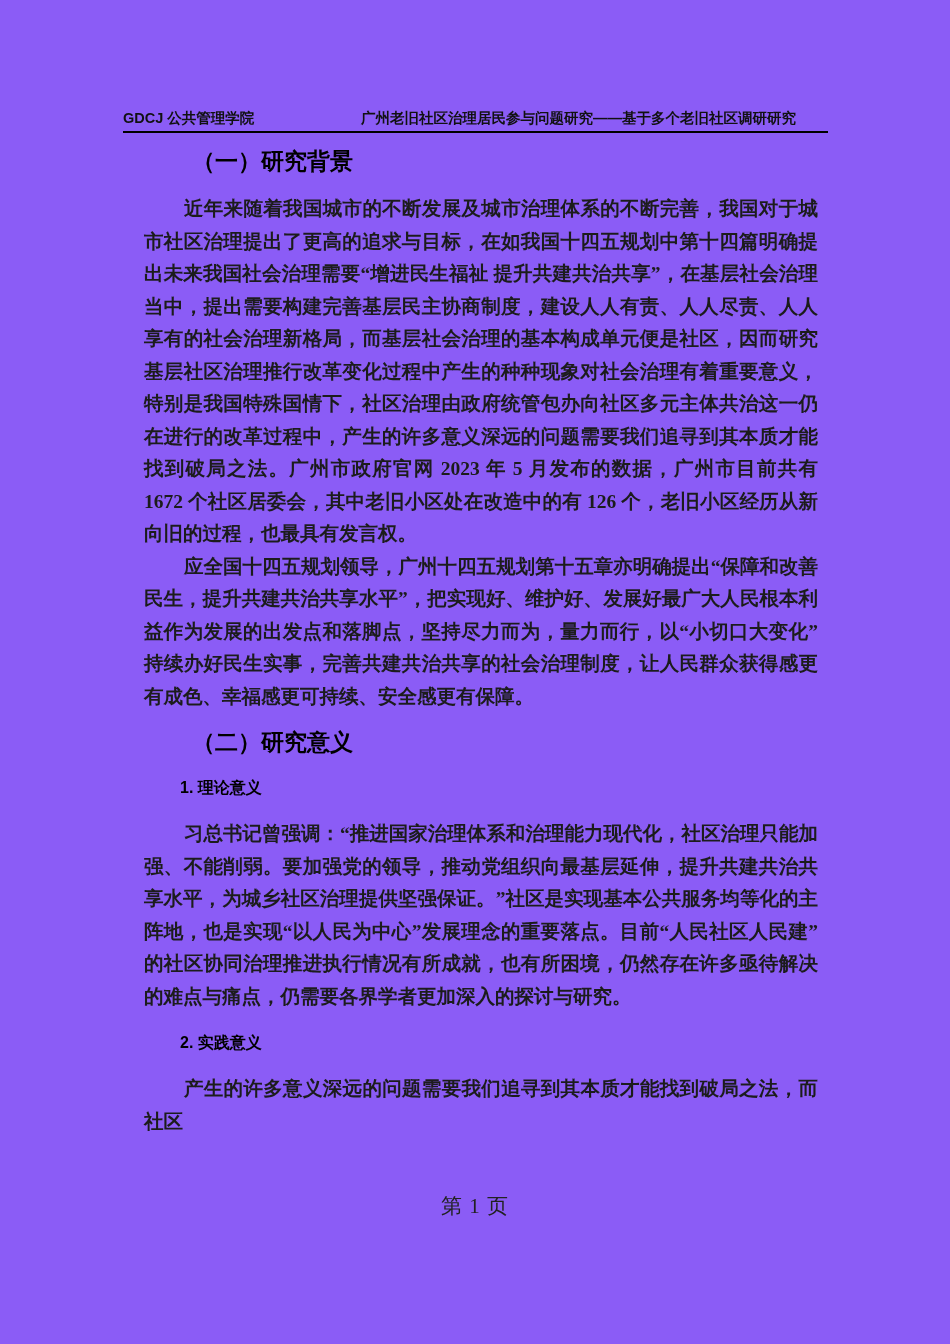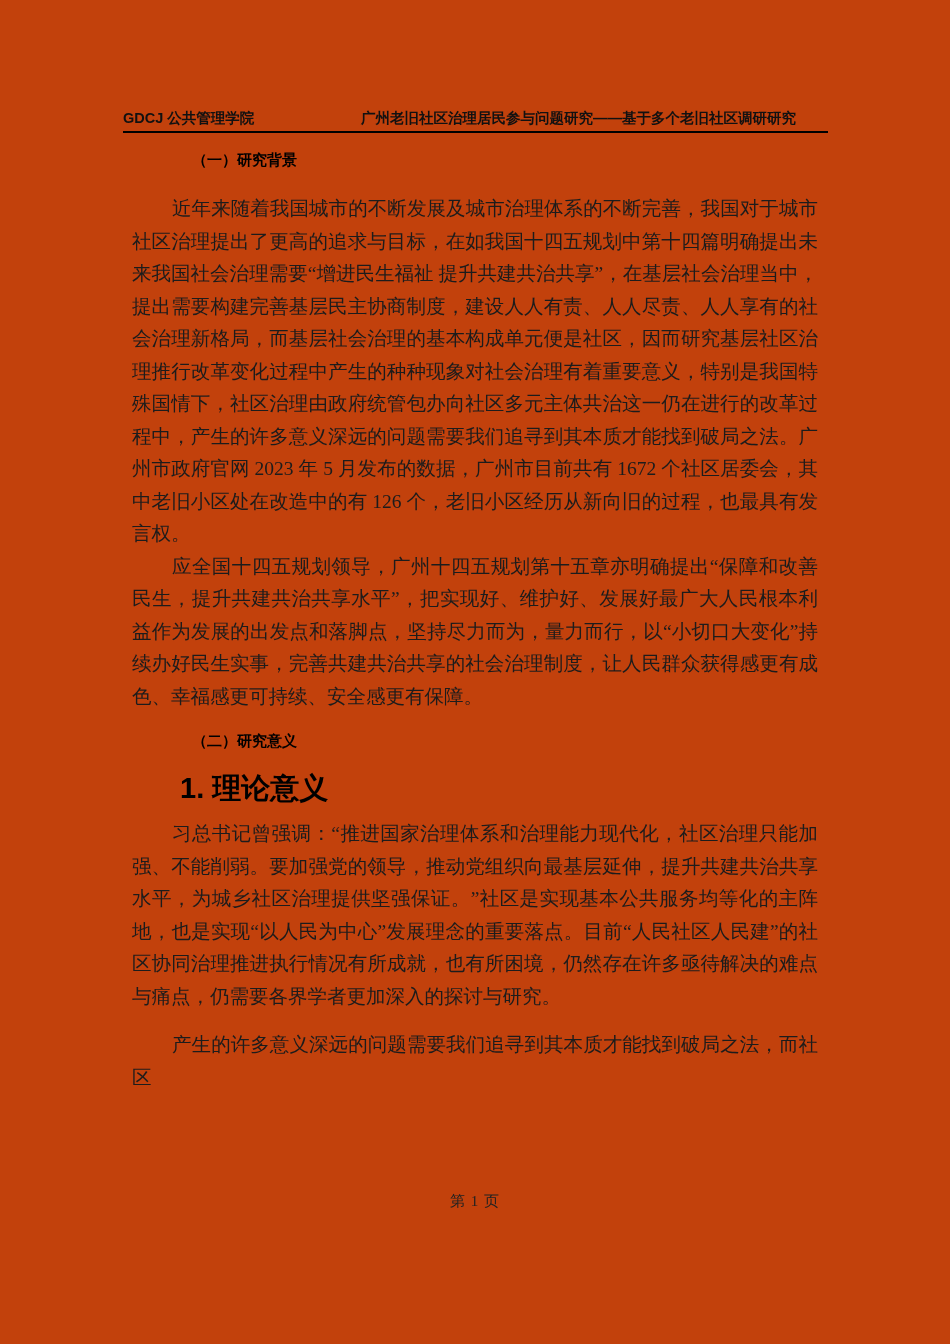--- a/index.html
+++ b/index.html
@@ -1,20 +1,20 @@
 <!DOCTYPE html>
 <html lang="zh"><head>
 <meta charset="utf-8">
 <style>
   html, body { margin: 0; padding: 0; background: #ffffff; }
   .page {
     position: relative;
     width: 950px;
     height: 1344px;
-    background: #c2410c;
+    background: #8b5cf6;
     overflow: hidden;
     font-family: "Liberation Serif", serif;
     color: #1f1f1f;
   }
   .header {
     position: absolute;
     top: 109px;
     left: 123px;
     width: 705px;
     display: flex;
@@ -41,51 +41,52 @@
     font-family: "Liberation Sans", sans-serif;
     font-weight: 800;
     font-size: 31px;
     line-height: 40px;
     color: #000000;
     letter-spacing: 2px;
   }
   .sec-heading {
     margin: 15px 0 0 0;
     padding-left: 60px;
-    font-family: Liberation Mono, monospace;
+    font-family: Liberation Serif, serif;
     font-weight: 700;
-    font-size: 15px;
+    font-size: 23px;
     line-height: 30px;
     color: #000000;
   }
   .sub-heading {
     margin: 16px 0 0 0;
     padding-left: 48px;
     font-family: "Liberation Sans", sans-serif;
     font-weight: 700;
-    font-size: 29px;
+    font-size: 16px;
     line-height: 28px;
     color: #000000;
   }
   .body-para {
-    margin: 16px 0 0 0;
+    margin: 16px 0 0 12px;
     font-size: 19.5px;
     line-height: 32.5px;
     text-align: justify;
     text-indent: 2.05em;
     color: #1c1c1c;
+    font-weight: bold;
   }
   .body-para.flush { margin-top: 0; }
   .footer {
     position: absolute;
     top: 1192px;
     left: 0;
     right: 0;
     text-align: center;
-    font-size: 15px;
+    font-size: 21px;
     color: #222222;
     letter-spacing: 1px;
   }
 </style>
 </head>
 <body>
 
 <div class="page">
 
   <div class="header">
@@ -101,20 +102,21 @@
     <p class="body-para">近年来随着我国城市的不断发展及城市治理体系的不断完善，我国对于城市社区治理提出了更高的追求与目标，在如我国十四五规划中第十四篇明确提出未来我国社会治理需要“增进民生福祉 提升共建共治共享”，在基层社会治理当中，提出需要构建完善基层民主协商制度，建设人人有责、人人尽责、人人享有的社会治理新格局，而基层社会治理的基本构成单元便是社区，因而研究基层社区治理推行改革变化过程中产生的种种现象对社会治理有着重要意义，特别是我国特殊国情下，社区治理由政府统管包办向社区多元主体共治这一仍在进行的改革过程中，产生的许多意义深远的问题需要我们追寻到其本质才能找到破局之法。广州市政府官网 2023 年 5 月发布的数据，广州市目前共有 1672 个社区居委会，其中老旧小区处在改造中的有 126 个，老旧小区经历从新向旧的过程，也最具有发言权。</p>
 
     <p class="body-para flush">应全国十四五规划领导，广州十四五规划第十五章亦明确提出“保障和改善民生，提升共建共治共享水平”，把实现好、维护好、发展好最广大人民根本利益作为发展的出发点和落脚点，坚持尽力而为，量力而行，以“小切口大变化”持续办好民生实事，完善共建共治共享的社会治理制度，让人民群众获得感更有成色、幸福感更可持续、安全感更有保障。</p>
 
     <h2 class="sec-heading">（二）研究意义</h2>
 
     <h3 class="sub-heading">1. 理论意义</h3>
 
     <p class="body-para">习总书记曾强调：“推进国家治理体系和治理能力现代化，社区治理只能加强、不能削弱。要加强党的领导，推动党组织向最基层延伸，提升共建共治共享水平，为城乡社区治理提供坚强保证。”社区是实现基本公共服务均等化的主阵地，也是实现“以人民为中心”发展理念的重要落点。目前“人民社区人民建”的社区协同治理推进执行情况有所成就，也有所困境，仍然存在许多亟待解决的难点与痛点，仍需要各界学者更加深入的探讨与研究。</p>
 
+    <h3 class="sub-heading">2. 实践意义</h3>
 
     <p class="body-para">产生的许多意义深远的问题需要我们追寻到其本质才能找到破局之法，而社区</p>
 
   </div>
 
   <div class="footer">
     <span>第 1 页</span>
   </div>
 
 </div>

